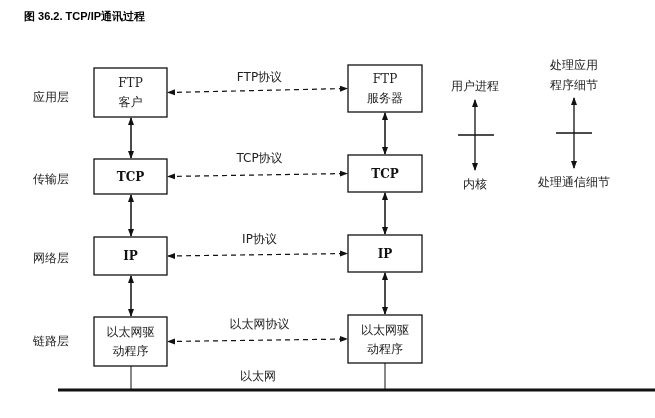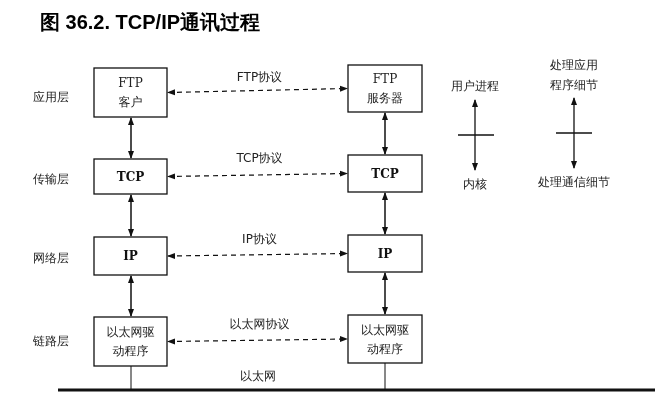--- a/index.html
+++ b/index.html
@@ -1,17 +1,17 @@
 <!DOCTYPE html>
 <html><head>
 <meta charset="utf-8">
 <style>
   html,body{margin:0;padding:0;background:#fff;}
   body{width:655px;height:418px;position:relative;overflow:hidden;font-family:"DejaVu Serif",serif;color:#111;}
-  .title{position:absolute;left:40px;top:9px;font-family:"Liberation Sans","DejaVu Sans",sans-serif;font-weight:bold;font-size:20px;color:#000;}
+  .title{position:absolute;left:24px;top:9px;font-family:"Liberation Sans","DejaVu Sans",sans-serif;font-weight:bold;font-size:11px;color:#000;}
   svg{position:absolute;left:0;top:0;}
   .lbl{font-family:"DejaVu Sans",sans-serif;font-size:12px;fill:#222;}
   .box-txt{font-family:"DejaVu Serif",serif;font-size:12px;fill:#222;}
   .box-txt-b{font-family:"DejaVu Serif",serif;font-size:12px;font-weight:bold;fill:#111;}
 </style>
 </head>
 <body>
 
 <div class="title">图 36.2. TCP/IP通讯过程</div>
 

